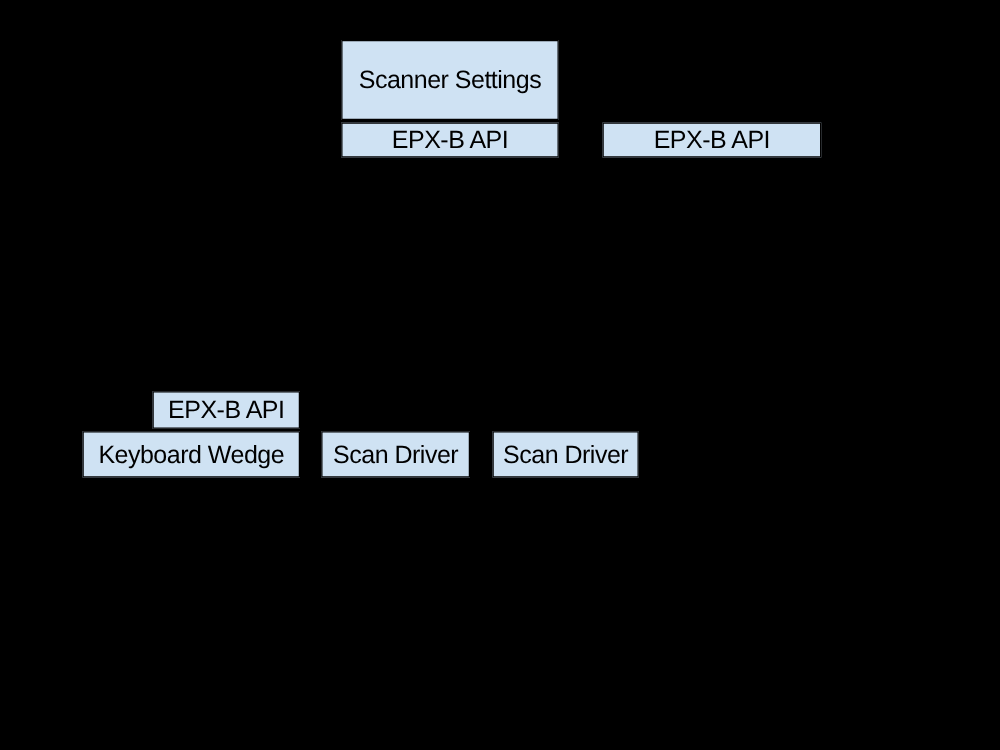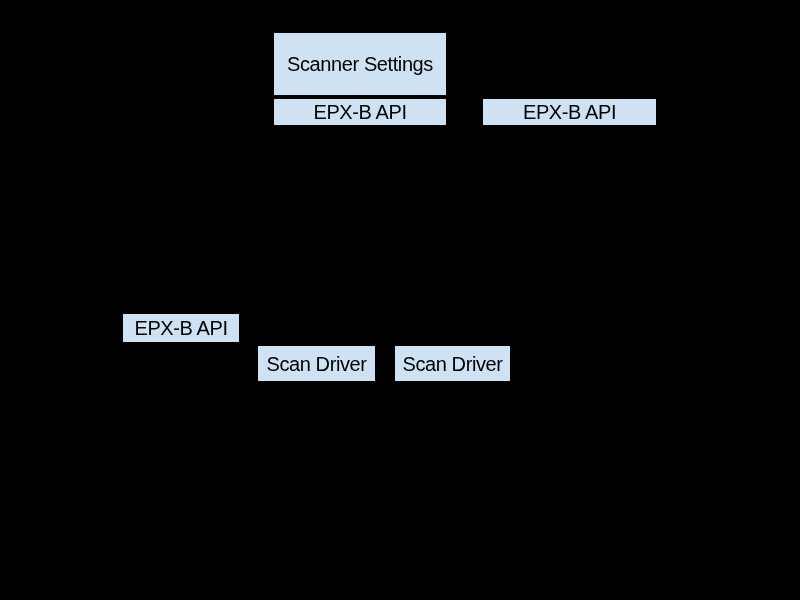--- a/index.html
+++ b/index.html
@@ -54,20 +54,23 @@
 
   <div class="node n-epxb-top-right">
     <span>EPX-B API</span>
   </div>
 
 
   <div class="node n-epxb-wedge">
     <span>EPX-B API</span>
   </div>
 
+  <div class="node n-keyboard-wedge">
+    <span>Keyboard Wedge</span>
+  </div>
 
   <div class="node n-scan-driver-1">
     <span>Scan Driver</span>
   </div>
 
   <div class="node n-scan-driver-2">
     <span>Scan Driver</span>
   </div>
 
 </div>

